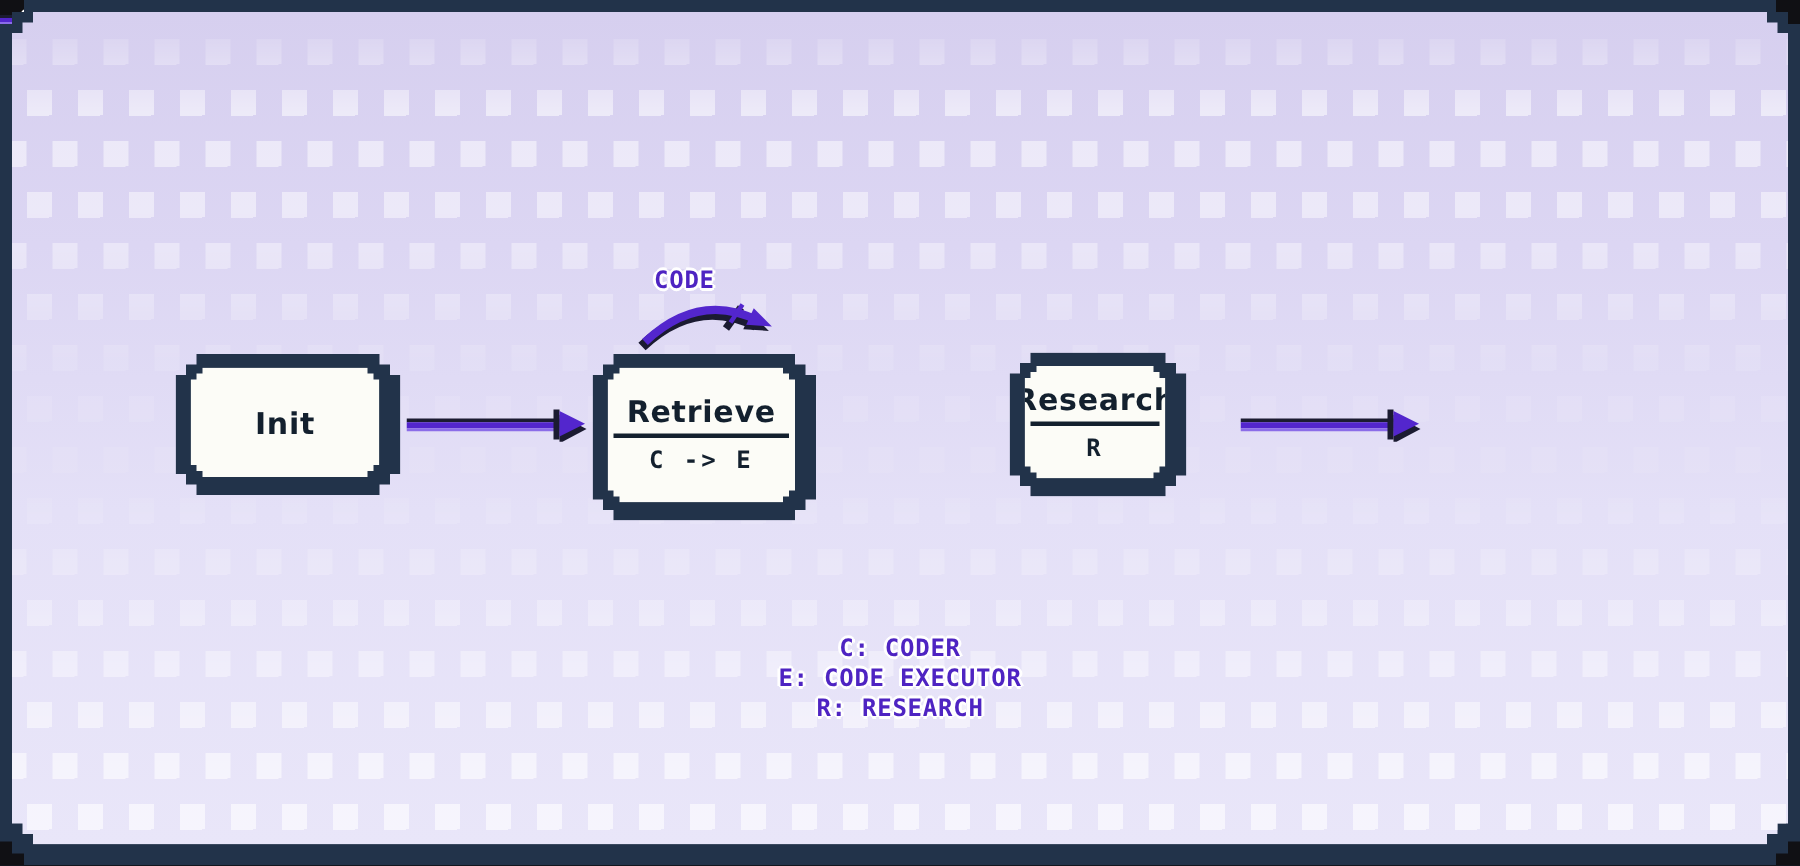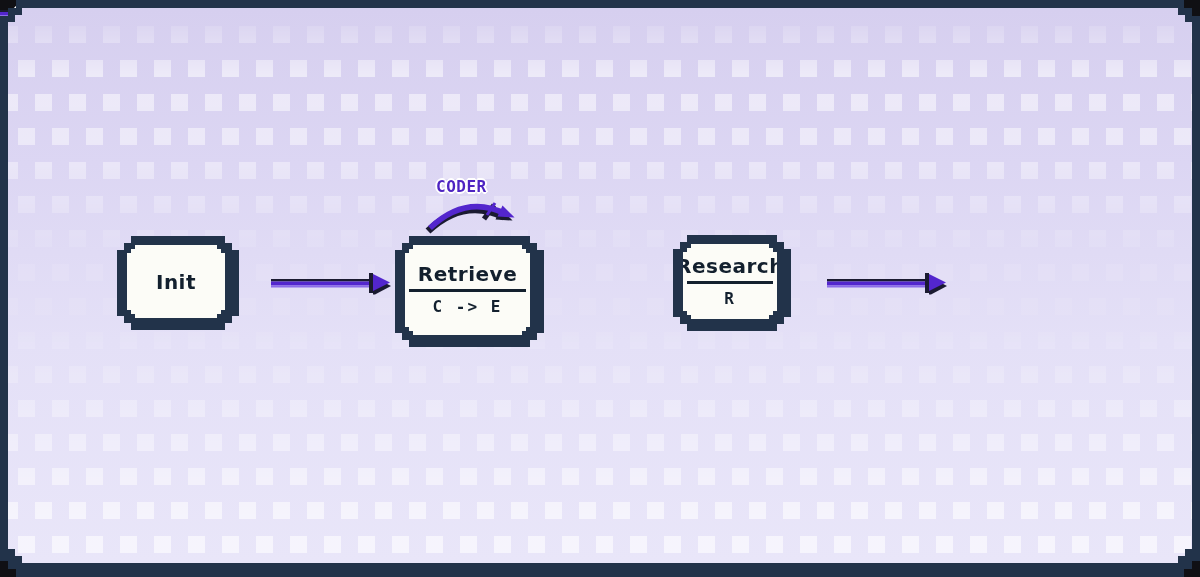--- a/index.html
+++ b/index.html
@@ -61,21 +61,21 @@
   }
   .node-title{
     font-family:"DejaVu Sans",sans-serif;font-weight:bold;font-size:20px;
     color:var(--ink);line-height:24px;letter-spacing:.5px;
   }
   .node-divider{height:3px;background:var(--ink);width:calc(100% - 8px);margin:3px 4px 4px;}
   .node-subtitle{
     font-family:"DejaVu Sans Mono",monospace;font-weight:bold;font-size:16px;
     color:var(--ink);line-height:22px;letter-spacing:2px;text-align:center;
   }
-  #node-init{left:117px;top:236px;width:122px;height:94px;}
+  #node-init{left:117px;top:236px;width:150px;height:94px;}
   #node-retrieve{left:395px;top:236px;width:149px;height:111px;}
   #node-research{left:673px;top:235px;width:118px;height:96px;}
   #node-end{left:952px;top:236px;width:148px;height:94px;}
 
   
   .pixel-label{
     font-family:"DejaVu Sans Mono",monospace;font-weight:bold;font-size:16px;
     color:var(--label-purple);letter-spacing:0.5px;
     text-shadow:
       -2px 0 #fff, 2px 0 #fff, 0 -2px #fff, 0 2px #fff,
@@ -98,21 +98,21 @@
 <body>
 
 <div id="stage">
 
   <div id="frame" class="px-corner">
     <div id="frame-inner" class="px-corner">
       <div id="checker"></div>
     </div>
   </div>
 
-  <div id="error-label" class="pixel-label">CODER</div>
+  <div id="error-label" class="pixel-label">CODE</div>
   <svg class="edge" style="left:424px;top:192px" width="100" height="48" viewBox="0 0 100 48">
     <g transform="translate(-2,3)">
       <path d="M6 36 Q 42 2 82 22" fill="none" stroke="#1b1b31" stroke-width="7"></path>
       <polygon points="78.5,13.5 90.6,25.6 73.5,24.5" fill="#1b1b31"></polygon>
       <line x1="72" y1="10" x2="62" y2="24" stroke="#1b1b31" stroke-width="5"></line>
     </g>
     <path d="M6 36 Q 42 2 82 22" fill="none" stroke="#5326cd" stroke-width="5.5"></path>
     <polygon points="78.5,13.5 90.6,25.6 73.5,24.5" fill="#5326cd"></polygon>
     <line x1="71" y1="11" x2="63" y2="23" stroke="#5326cd" stroke-width="3"></line>
   </svg>
@@ -167,14 +167,19 @@
   <div class="node" id="node-research">
     <div class="node-border px-corner"></div>
     <div class="node-fill px-corner">
       <div class="node-title">Research</div>
       <div class="node-divider"></div>
       <div class="node-subtitle">R</div>
     </div>
   </div>
 
 
+  <div id="legend">
+    <span class="pixel-label legend-line">C: CODER</span>
+    <span class="pixel-label legend-line">E: CODE EXECUTOR</span>
+    <span class="pixel-label legend-line">R: RESEARCH</span>
+  </div>
 
 </div>
 
 </body></html>

